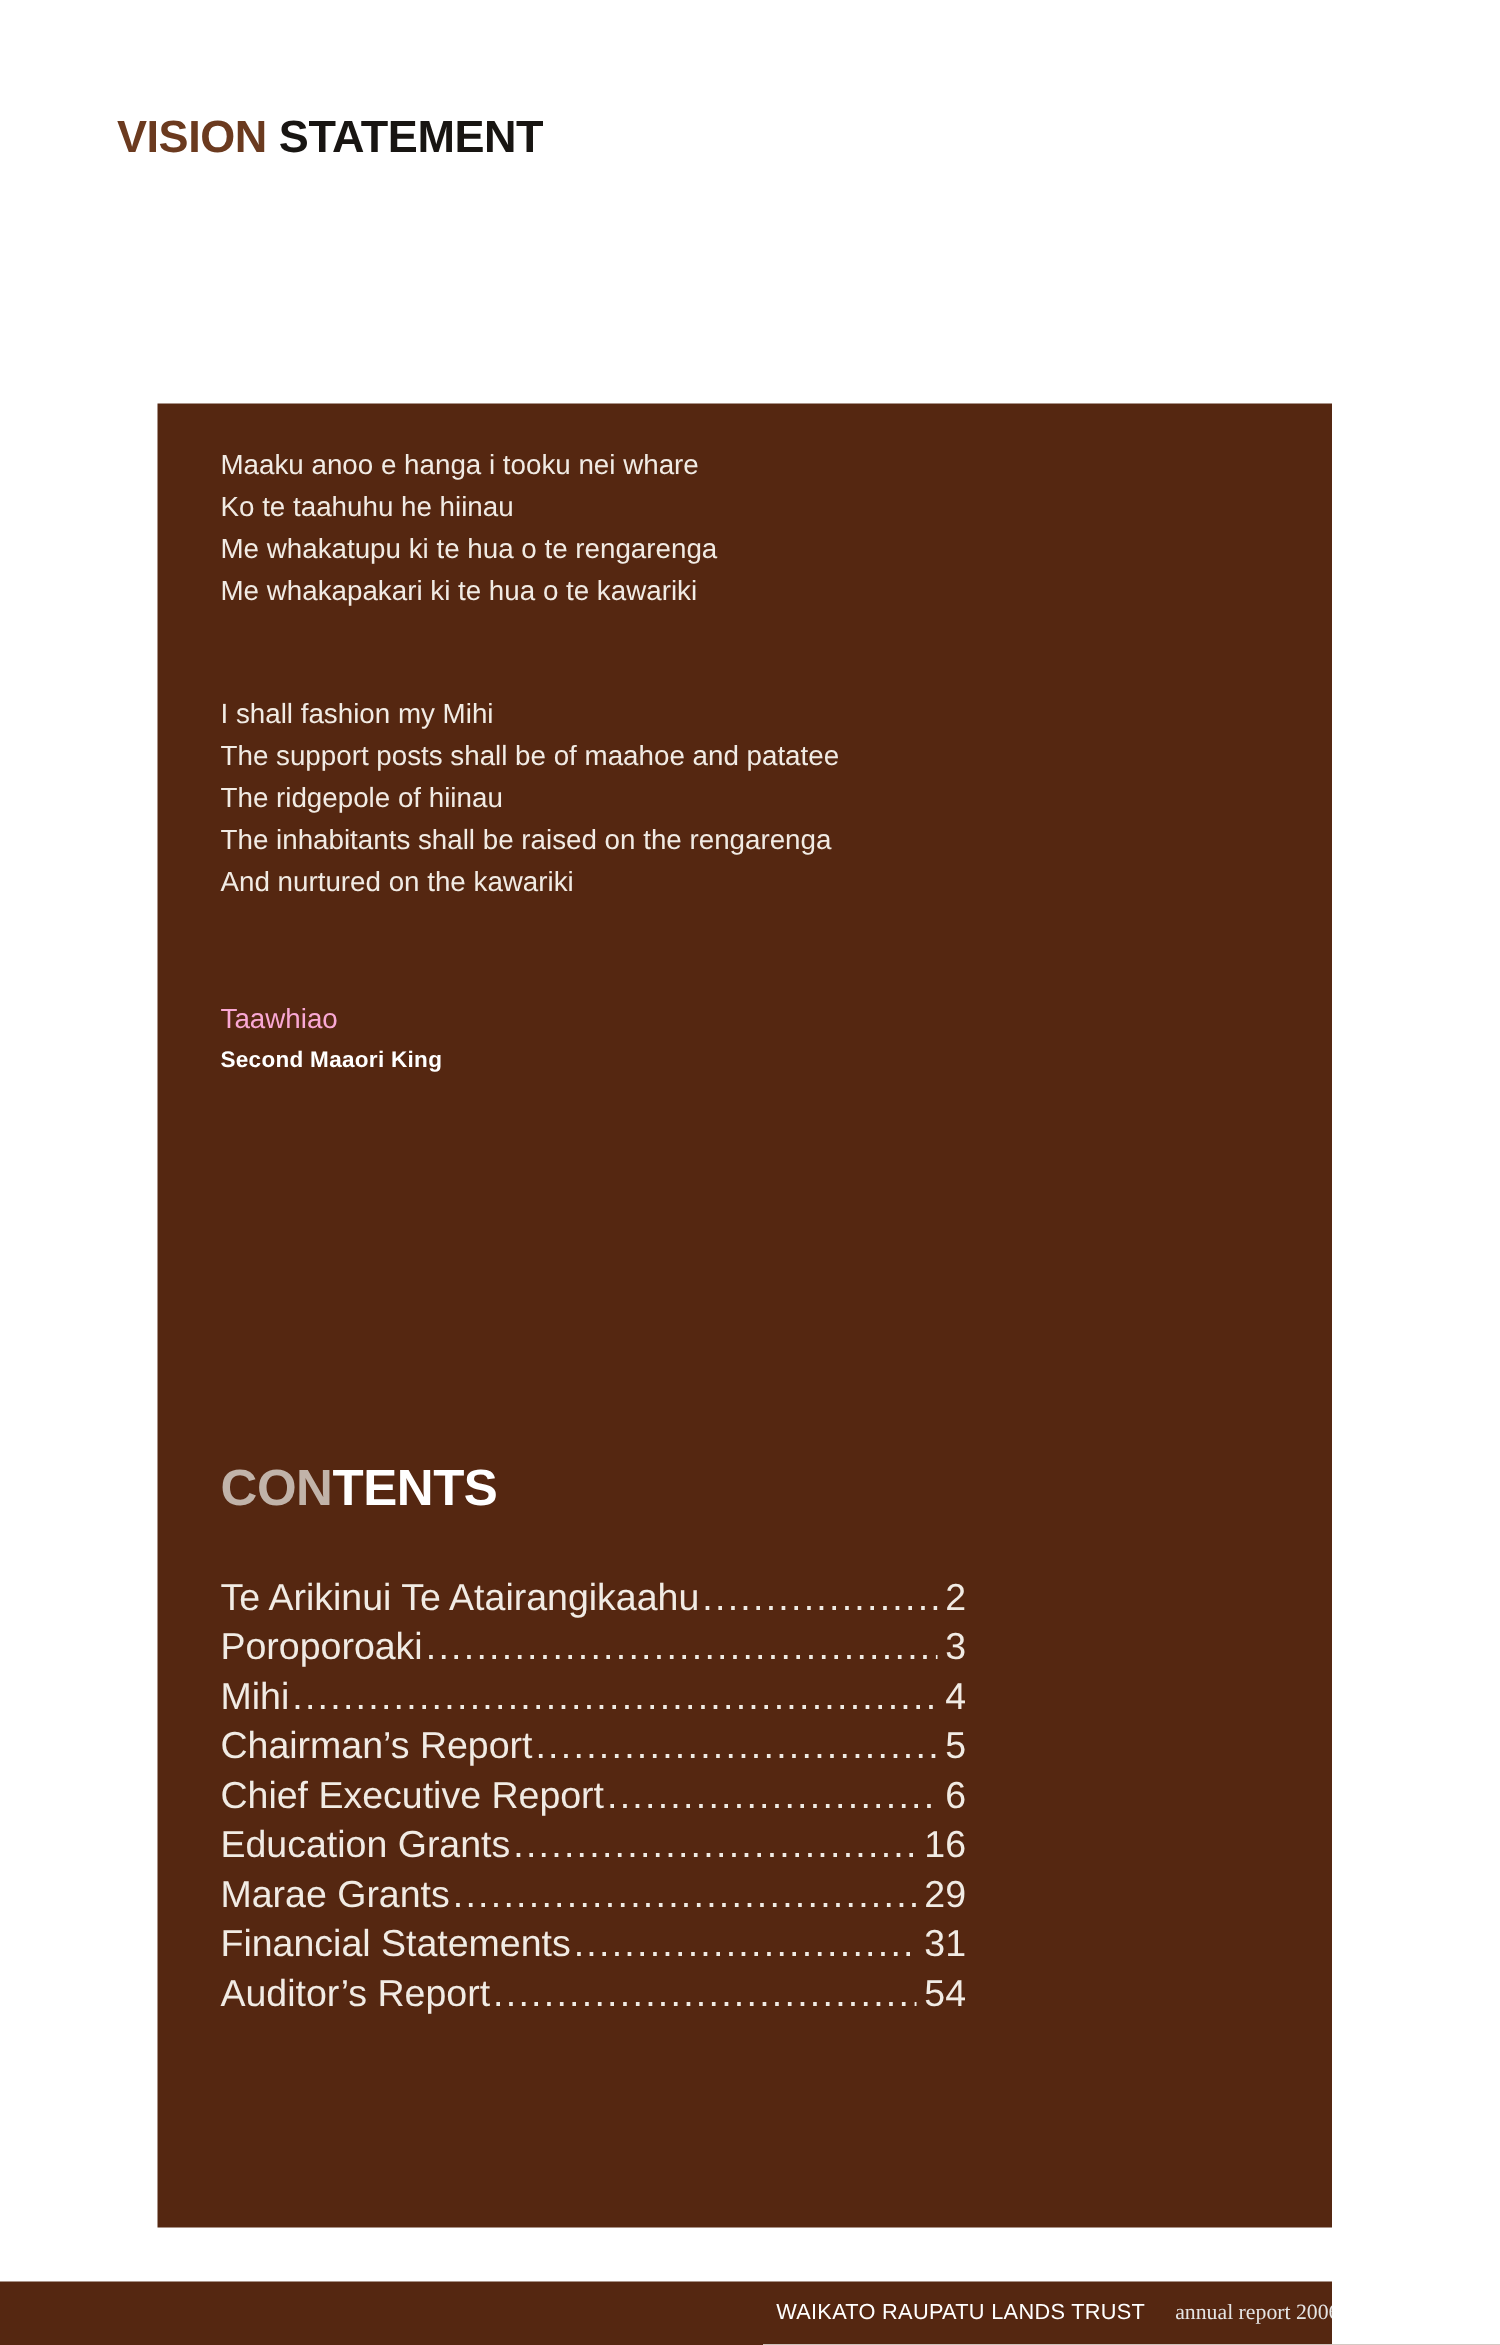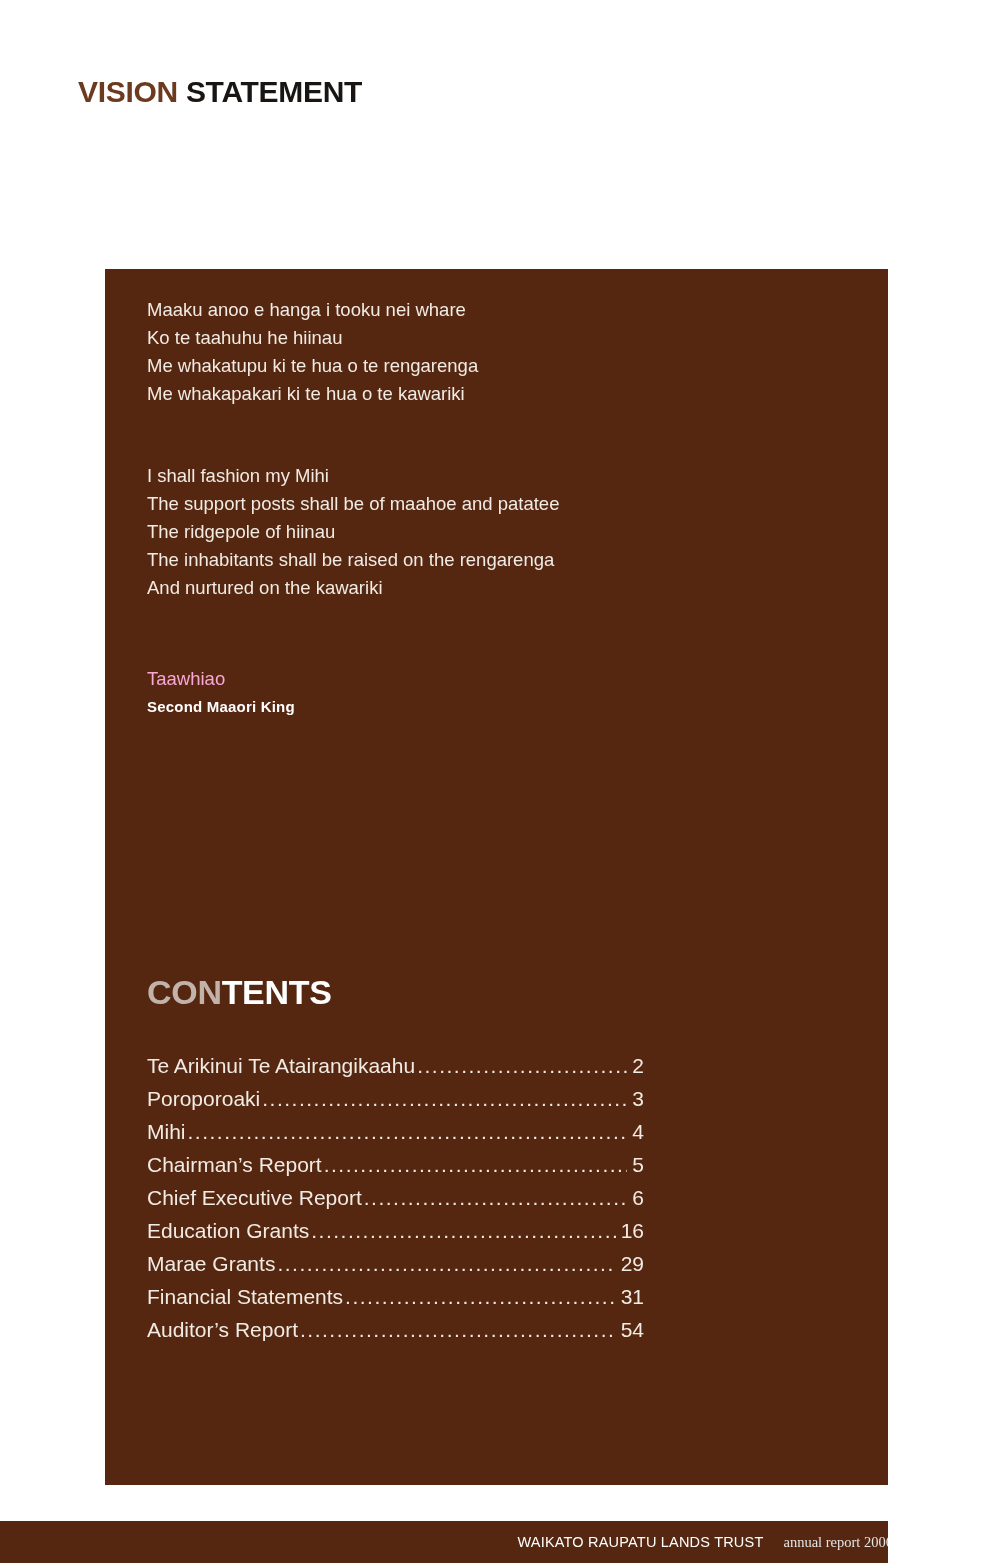--- a/index.html
+++ b/index.html
@@ -80,21 +80,21 @@
     left: 42px;
     top: 780px;
     width: 497px;
   }
   .toc-row {
     display: flex;
     align-items: baseline;
     height: 33px;
     line-height: 33px;
     color: #f1ebe4;
-    font-size: 21px;
+    font-size: 25px;
   }
   .toc-label { white-space: nowrap; }
   .dots {
     flex: 1;
     overflow: hidden;
     white-space: nowrap;
     letter-spacing: 1.5px;
     margin: 0 5px 0 2px;
     color: #f1ebe4;
   }

